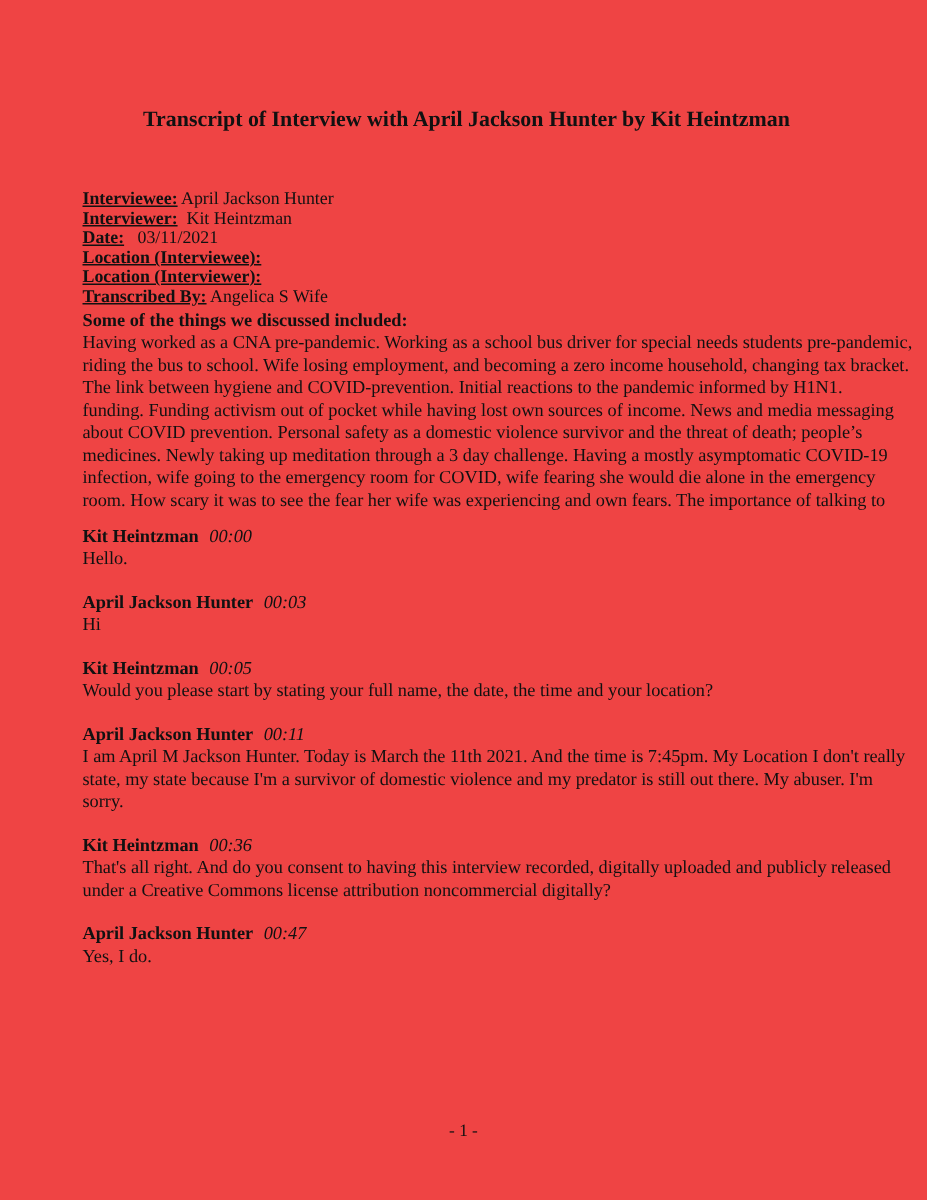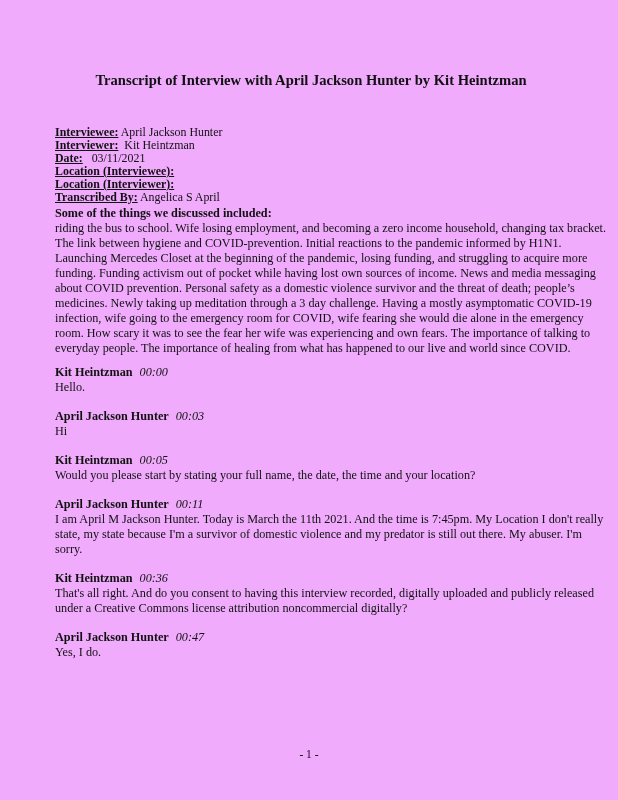--- a/index.html
+++ b/index.html
@@ -1,20 +1,20 @@
 <!DOCTYPE html>
 <html><head>
 <meta charset="utf-8">
 <style>
   html, body { margin: 0; padding: 0; background: #ffffff; }
   .page {
     position: relative;
     width: 618px;
     height: 800px;
-    background: #f0abfc;
+    background: #ef4444;
     color: #111111;
     font-family: "Liberation Serif", "DejaVu Serif", serif;
     font-size: 12.2px;
     overflow: hidden;
   }
   .content {
     position: absolute;
     left: 55px;
     top: 0;
     width: 512px;
@@ -59,33 +59,32 @@
 
 <div class="page">
   <div class="content">
     <h1 class="title">Transcript of Interview with April Jackson Hunter by Kit Heintzman</h1>
     <div class="meta">
         <div class="meta-row"><span class="meta-label">Interviewee:</span><span class="meta-value"> April Jackson Hunter</span></div>
         <div class="meta-row"><span class="meta-label">Interviewer:</span><span class="meta-value">  Kit Heintzman</span></div>
         <div class="meta-row"><span class="meta-label">Date:</span><span class="meta-value">   03/11/2021</span></div>
         <div class="meta-row"><span class="meta-label">Location (Interviewee):</span></div>
         <div class="meta-row"><span class="meta-label">Location (Interviewer):</span></div>
-        <div class="meta-row"><span class="meta-label">Transcribed By:</span><span class="meta-value"> Angelica S April</span></div>
+        <div class="meta-row"><span class="meta-label">Transcribed By:</span><span class="meta-value"> Angelica S Wife</span></div>
       </div>
     <div class="summary-heading">Some of the things we discussed included:</div>
     <div class="summary-lines">
+        <div class="line">Having worked as a CNA pre-pandemic. Working as a school bus driver for special needs students pre-pandemic,</div>
         <div class="line">riding the bus to school. Wife losing employment, and becoming a zero income household, changing tax bracket.</div>
         <div class="line">The link between hygiene and COVID-prevention. Initial reactions to the pandemic informed by H1N1.</div>
-        <div class="line">Launching Mercedes Closet at the beginning of the pandemic, losing funding, and struggling to acquire more</div>
         <div class="line">funding. Funding activism out of pocket while having lost own sources of income. News and media messaging</div>
         <div class="line">about COVID prevention. Personal safety as a domestic violence survivor and the threat of death; people’s</div>
         <div class="line">medicines. Newly taking up meditation through a 3 day challenge. Having a mostly asymptomatic COVID-19</div>
         <div class="line">infection, wife going to the emergency room for COVID, wife fearing she would die alone in the emergency</div>
         <div class="line">room. How scary it was to see the fear her wife was experiencing and own fears. The importance of talking to</div>
-        <div class="line">everyday people. The importance of healing from what has happened to our live and world since COVID.</div>
       </div>
     <div class="dialogue">
         <div class="turn">
           <div class="turn-head"><span class="speaker">Kit Heintzman</span><span class="timestamp">00:00</span></div>
           <div class="line">Hello.</div>
         </div>
         <div class="turn">
           <div class="turn-head"><span class="speaker">April Jackson Hunter</span><span class="timestamp">00:03</span></div>
           <div class="line">Hi</div>
         </div>

